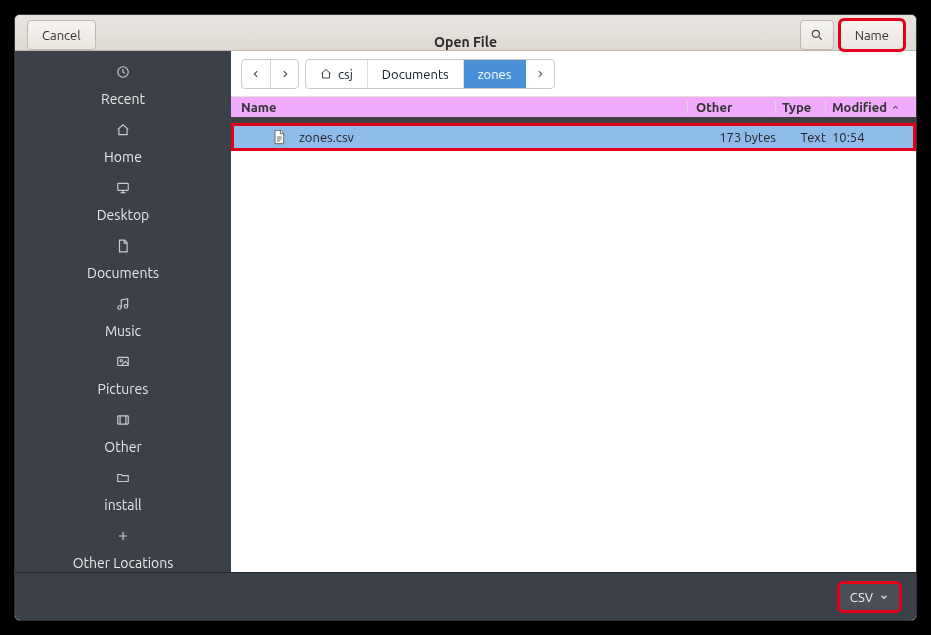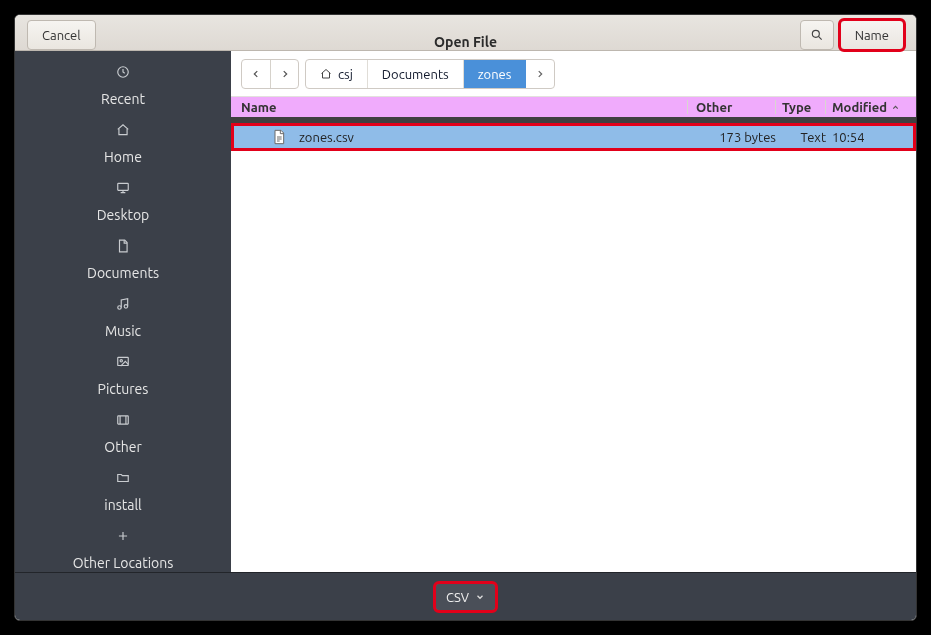--- a/index.html
+++ b/index.html
@@ -159,21 +159,21 @@
   .file-row .col-name { display:flex; align-items:center; gap:12px; font-weight:400; border:none;padding-left:36px;}
   .file-row .col-size,.file-row .col-type,.file-row .col-mod{font-weight:400;border:none;text-align:right;}
   .file-icon { width:16px; height:16px; margin-left:4px;}
   
   .footer {
     height:48px;
     background:#3b4049;
     border-top:1px solid #22252a;
     display:flex;
     align-items:center;
-    justify-content:center;
+    justify-content:flex-end;
     padding:0 16px;
   }
   .filter-btn {
     height:28px;
     padding:0 10px;
     border:1px solid #5a5f67;
     border-radius:4px;
     background:#4a4f58;
     color:#eee;
     display:flex; align-items:center; gap:6px;

